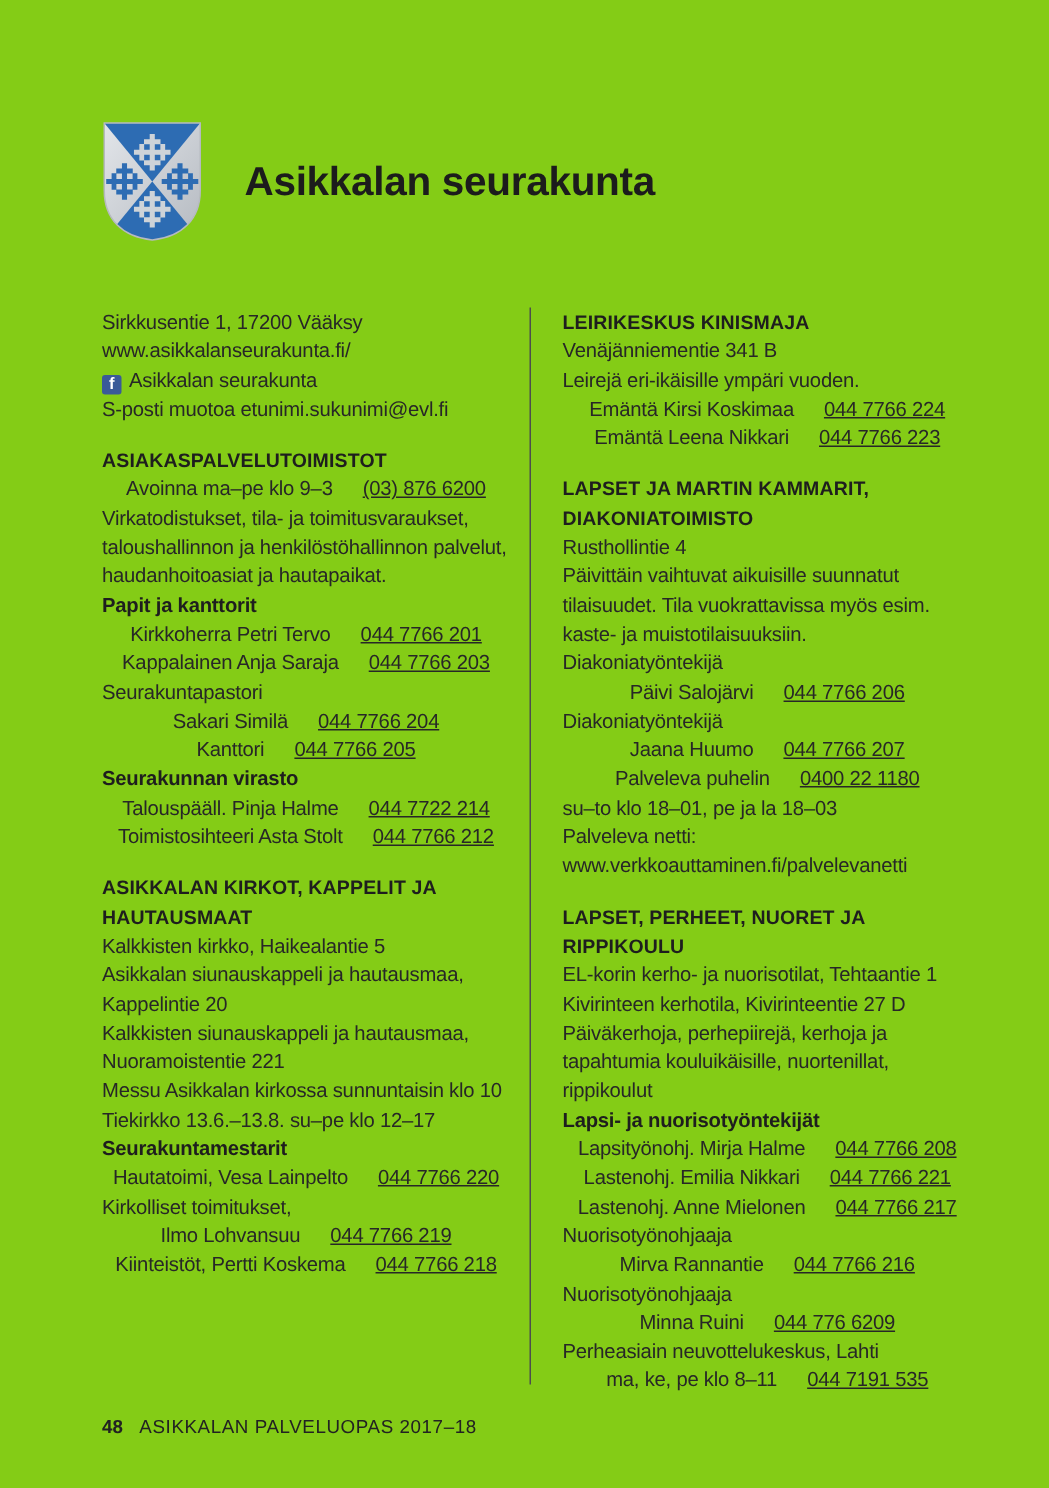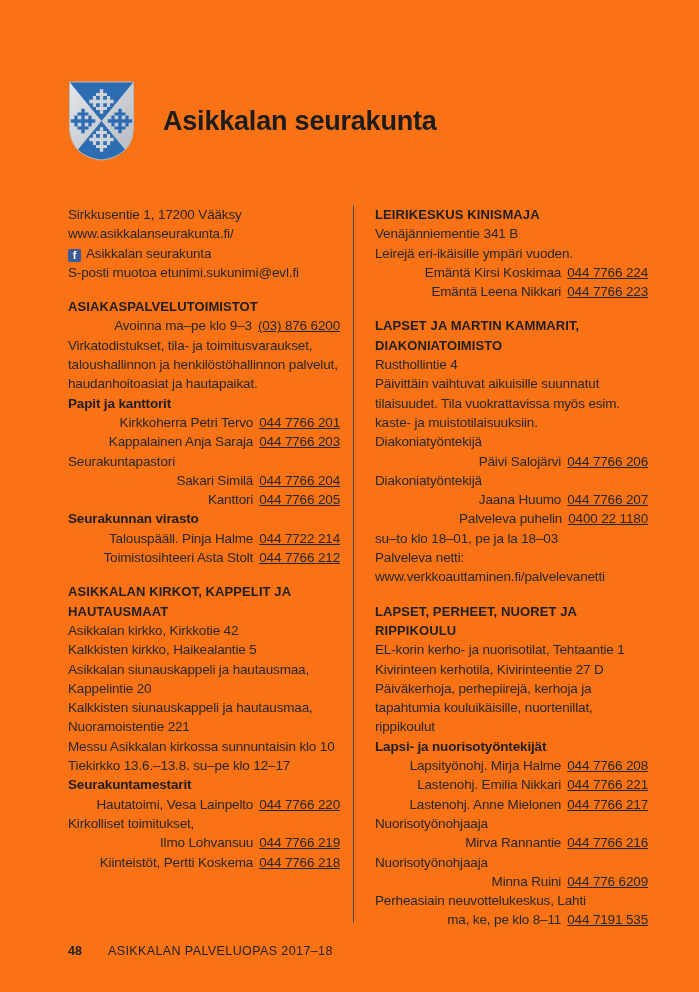--- a/index.html
+++ b/index.html
@@ -1,45 +1,45 @@
 <!DOCTYPE html>
 <html><head>
 <meta charset="utf-8">
 <style>
   html,body{margin:0;padding:0;background:#ffffff;}
   body{font-family:"Liberation Sans","DejaVu Sans",sans-serif;}
-  .page{position:relative;width:699px;height:992px;background:#f97316;overflow:hidden;}
+  .page{position:relative;width:699px;height:992px;background:#84cc16;overflow:hidden;}
 
   
   .header{position:absolute;top:80px;left:68px;display:flex;align-items:center;height:82px;}
   .logo{width:67px;height:80px;flex:0 0 auto;}
   .page-title{font-size:27px;font-weight:bold;color:#1c1c1c;margin:0 0 0 28px;letter-spacing:-0.2px;}
 
   
   .content{position:absolute;top:205px;left:68px;display:flex;}
   .col{font-size:13.5px;line-height:19.3px;color:#272727;letter-spacing:-0.15px;}
   .col-left{width:272px;}
   .col-right{width:273px;}
   .divider{width:1px;background:#4d4d4d;margin-left:13px;margin-right:21px;height:718px;flex:0 0 auto;}
 
   .block{margin:0;}
   .block + .block{margin-top:15px;}
   .sec-heading{font-size:13px;line-height:19.3px;font-weight:bold;color:#1e1e1e;margin:0;letter-spacing:0.1px;}
   .line{margin:0;}
   .line.bold{font-weight:bold;color:#1e1e1e;}
-  .line.row{display:flex;justify-content:flex-end;gap:6px;}
+  .line.row{display:flex;justify-content:center;gap:20px;}
   .line .txt{overflow-wrap:anywhere;}
   .line.row .txt{overflow-wrap:normal;}
   .phone{white-space:nowrap;flex:0 0 auto;text-decoration:underline;}
 
   .fb{display:inline-block;width:13px;height:13px;border-radius:2px;background:#3a5a98;color:#ffffff;
       font-weight:bold;font-size:11px;line-height:13px;text-align:center;margin-right:5px;vertical-align:-1px;}
 
   
-  .footer{position:absolute;left:68px;top:944px;display:flex;align-items:flex-end;gap:26px;
+  .footer{position:absolute;left:68px;top:944px;display:flex;align-items:flex-end;gap:11px;
           font-size:12.5px;color:#222222;}
   .footer .num{font-weight:bold;}
   .footer .ftext{letter-spacing:0.4px;}
 </style>
 </head>
 <body>
 
 <div class="page">
 
   <div class="header">
@@ -110,21 +110,20 @@
             <span class="txt">Talouspääll. Pinja Halme</span>
             <span class="phone">044 7722 214</span>
           </div>
           <div class="line row">
             <span class="txt">Toimistosihteeri Asta Stolt</span>
             <span class="phone">044 7766 212</span>
           </div>
         </section>
         <section class="block">
           <h3 class="sec-heading">ASIKKALAN KIRKOT, KAPPELIT JA HAUTAUSMAAT</h3>
-          <div class="line"><span class="txt">Asikkalan kirkko, Kirkkotie 42</span></div>
           <div class="line"><span class="txt">Kalkkisten kirkko, Haikealantie 5</span></div>
           <div class="line"><span class="txt">Asikkalan siunauskappeli ja hautausmaa, Kappelintie 20</span></div>
           <div class="line"><span class="txt">Kalkkisten siunauskappeli ja hautausmaa, Nuoramoistentie 221</span></div>
           <div class="line"><span class="txt">Messu Asikkalan kirkossa sunnuntaisin klo 10</span></div>
           <div class="line"><span class="txt">Tiekirkko 13.6.–13.8. su–pe klo 12–17</span></div>
           <div class="line bold"><span class="txt">Seurakuntamestarit</span></div>
           <div class="line row">
             <span class="txt">Hautatoimi, Vesa Lainpelto</span>
             <span class="phone">044 7766 220</span>
           </div>

